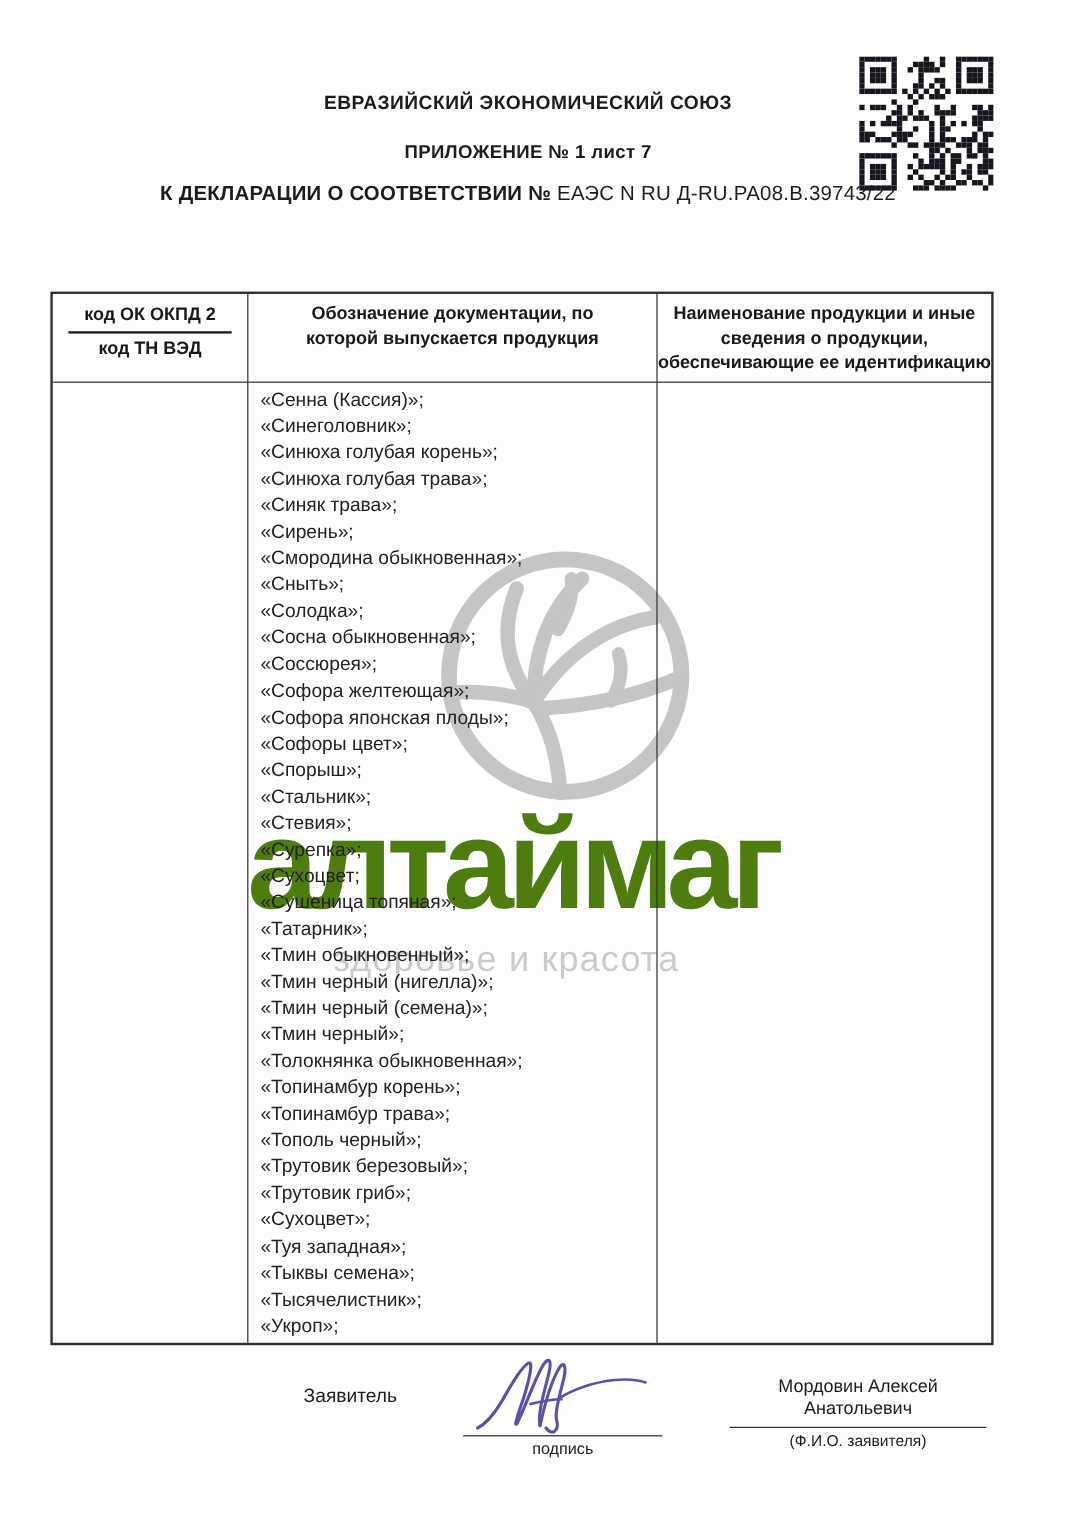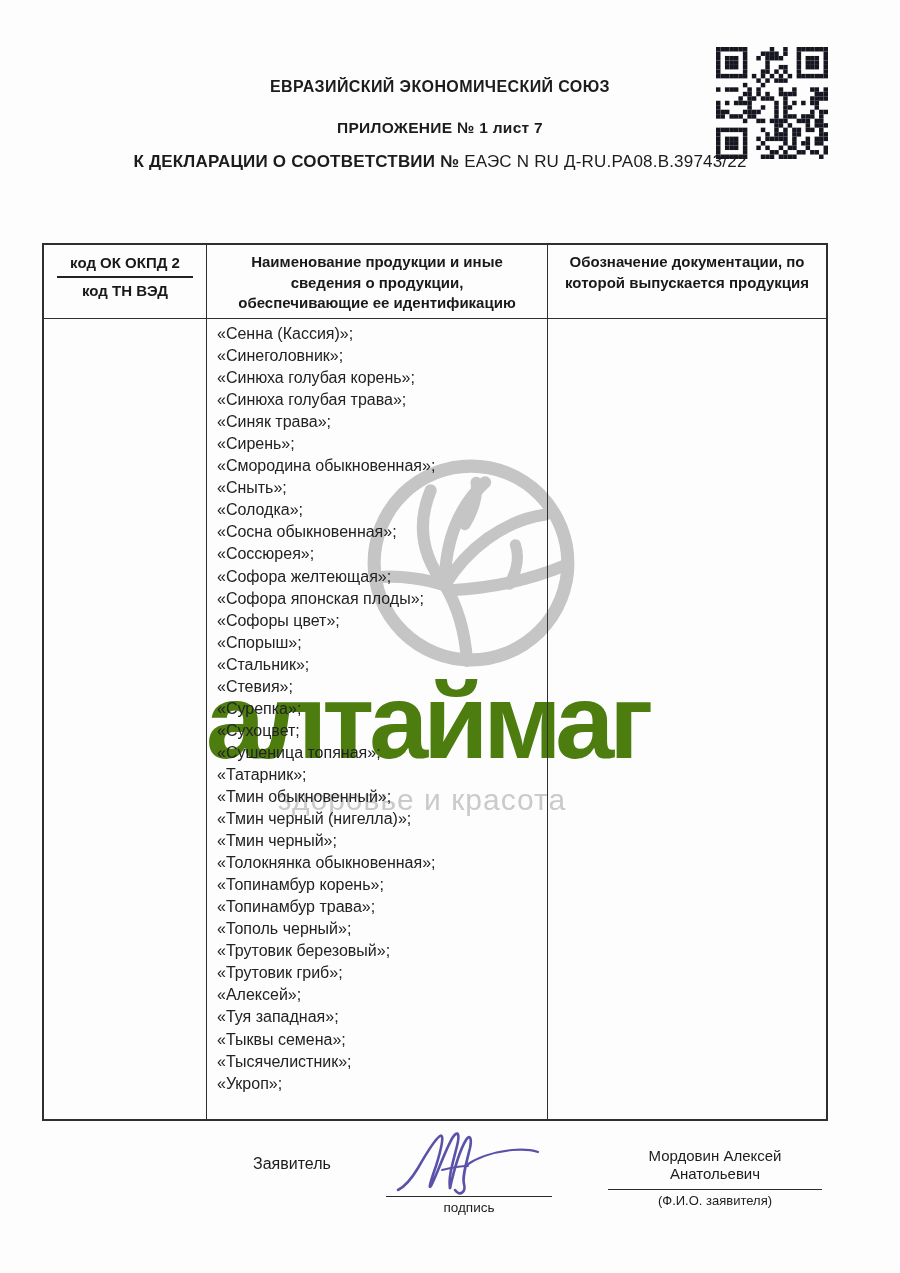--- a/index.html
+++ b/index.html
@@ -371,25 +371,25 @@
   <div class="hdr-line hdr-1">ЕВРАЗИЙСКИЙ ЭКОНОМИЧЕСКИЙ СОЮЗ</div>
   <div class="hdr-line hdr-2">ПРИЛОЖЕНИЕ № 1 лист 7</div>
   <div class="hdr-line hdr-3"><span class="b">К ДЕКЛАРАЦИИ О СООТВЕТСТВИИ № </span><span>ЕАЭС N RU Д-RU.РА08.В.39743/22</span></div>
 
   <div class="tbl">
     <div class="cell hcell hc1">
       <div>код ОК ОКПД 2</div>
       <div class="rule"></div>
       <div>код ТН ВЭД</div>
     </div>
+    <div class="cell hcell hc3">Обозначение документации, по
+которой выпускается продукция</div>
     <div class="cell hcell hc2">Наименование продукции и иные
 сведения о продукции,
 обеспечивающие ее идентификацию</div>
-    <div class="cell hcell hc3">Обозначение документации, по
-которой выпускается продукция</div>
 
     <div class="cell bcell"></div>
     <div class="cell bcell">
       <div class="list">
           <div>«Сенна (Кассия)»;</div>
           <div>«Синеголовник»;</div>
           <div>«Синюха голубая корень»;</div>
           <div>«Синюха голубая трава»;</div>
           <div>«Синяк трава»;</div>
           <div>«Сирень»;</div>
@@ -403,28 +403,29 @@
           <div>«Софоры цвет»;</div>
           <div>«Спорыш»;</div>
           <div>«Стальник»;</div>
           <div>«Стевия»;</div>
           <div>«Сурепка»;</div>
           <div>«Сухоцвет;</div>
           <div>«Сушеница топяная»;</div>
           <div>«Татарник»;</div>
           <div>«Тмин обыкновенный»;</div>
           <div>«Тмин черный (нигелла)»;</div>
+          <div>«Тмин черный (семена)»;</div>
           <div>«Тмин черный»;</div>
           <div>«Толокнянка обыкновенная»;</div>
           <div>«Топинамбур корень»;</div>
           <div>«Топинамбур трава»;</div>
           <div>«Тополь черный»;</div>
           <div>«Трутовик березовый»;</div>
           <div>«Трутовик гриб»;</div>
-          <div>«Алексей»;</div>
+          <div>«Сухоцвет»;</div>
           <div>«Туя западная»;</div>
           <div>«Тыквы семена»;</div>
           <div>«Тысячелистник»;</div>
           <div>«Укроп»;</div>
         </div>
     </div>
     <div class="cell bcell"></div>
   </div>
 
   <div class="ft applicant" style="position:absolute;">Заявитель</div>

